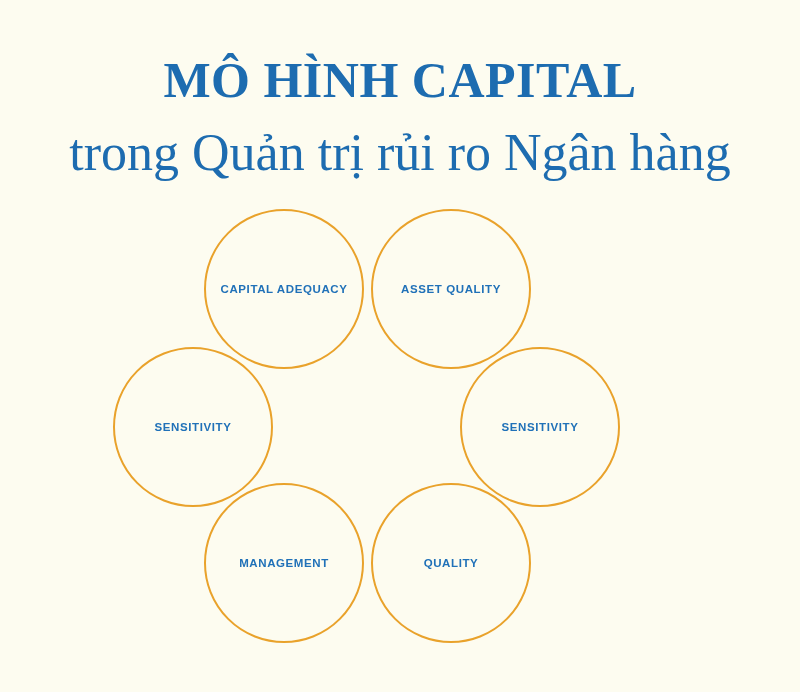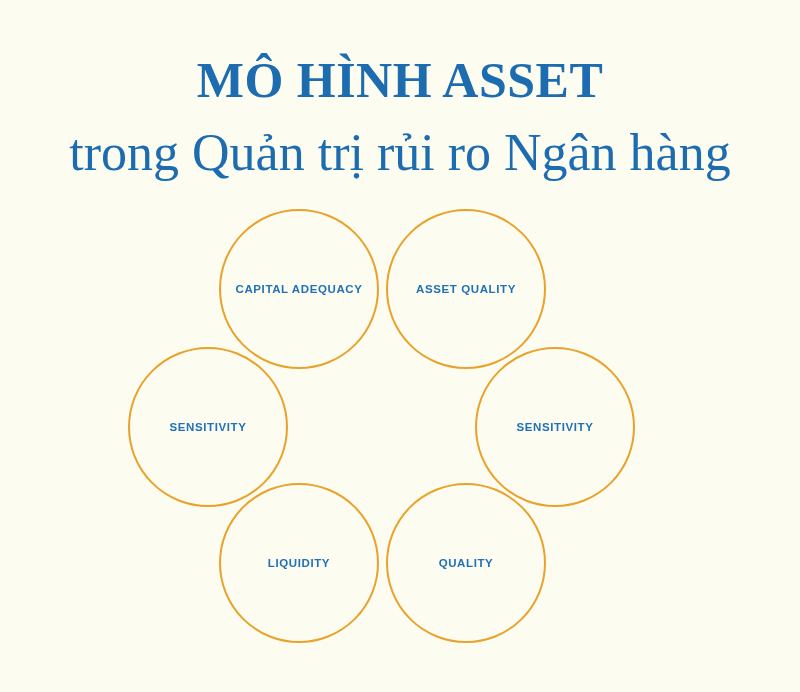--- a/index.html
+++ b/index.html
@@ -45,21 +45,21 @@
     font-size: 52px;
     line-height: 1.0;
     color: #1d6cb0;
     margin: 0;
     padding-top: 22px;
     white-space: nowrap;
   }
   .diagram-wrap {
     position: absolute;
     top: 190px;
-    left: 16px;
+    left: 1px;
     width: 764px;
     height: 470px;
   }
   .circle {
     position: absolute;
     width: 160px;
     height: 160px;
     border-radius: 50%;
     border: 2px solid #e9a22b;
     box-sizing: border-box;
@@ -85,21 +85,21 @@
   .c-management       { left: 459px; top: 157px; }
   .c-liquidity        { left: 203px; top: 293px; }
   .c-earnings         { left: 370px; top: 293px; }
 </style>
 </head>
 <body>
 
 <div id="infographic">
 
   <div class="header">
-    <h1 class="title">MÔ HÌNH ASSET</h1>
+    <h1 class="title">MÔ HÌNH CAPITAL</h1>
     <h2 class="subtitle">trong Quản trị rủi ro Ngân hàng</h2>
   </div>
 
   <div class="diagram-wrap">
 
     <div class="circle c-capital-adequacy">
       <span class="circle-label">CAPITAL ADEQUACY</span>
     </div>
 
     <div class="circle c-sensitivity">
@@ -108,21 +108,21 @@
 
     <div class="circle c-asset-quality">
       <span class="circle-label">ASSET QUALITY</span>
     </div>
 
     <div class="circle c-management">
       <span class="circle-label">SENSITIVITY</span>
     </div>
 
     <div class="circle c-liquidity">
-      <span class="circle-label">LIQUIDITY</span>
+      <span class="circle-label">MANAGEMENT</span>
     </div>
 
     <div class="circle c-earnings">
       <span class="circle-label">QUALITY</span>
     </div>
 
   </div>
 </div>
 
 </body></html>

